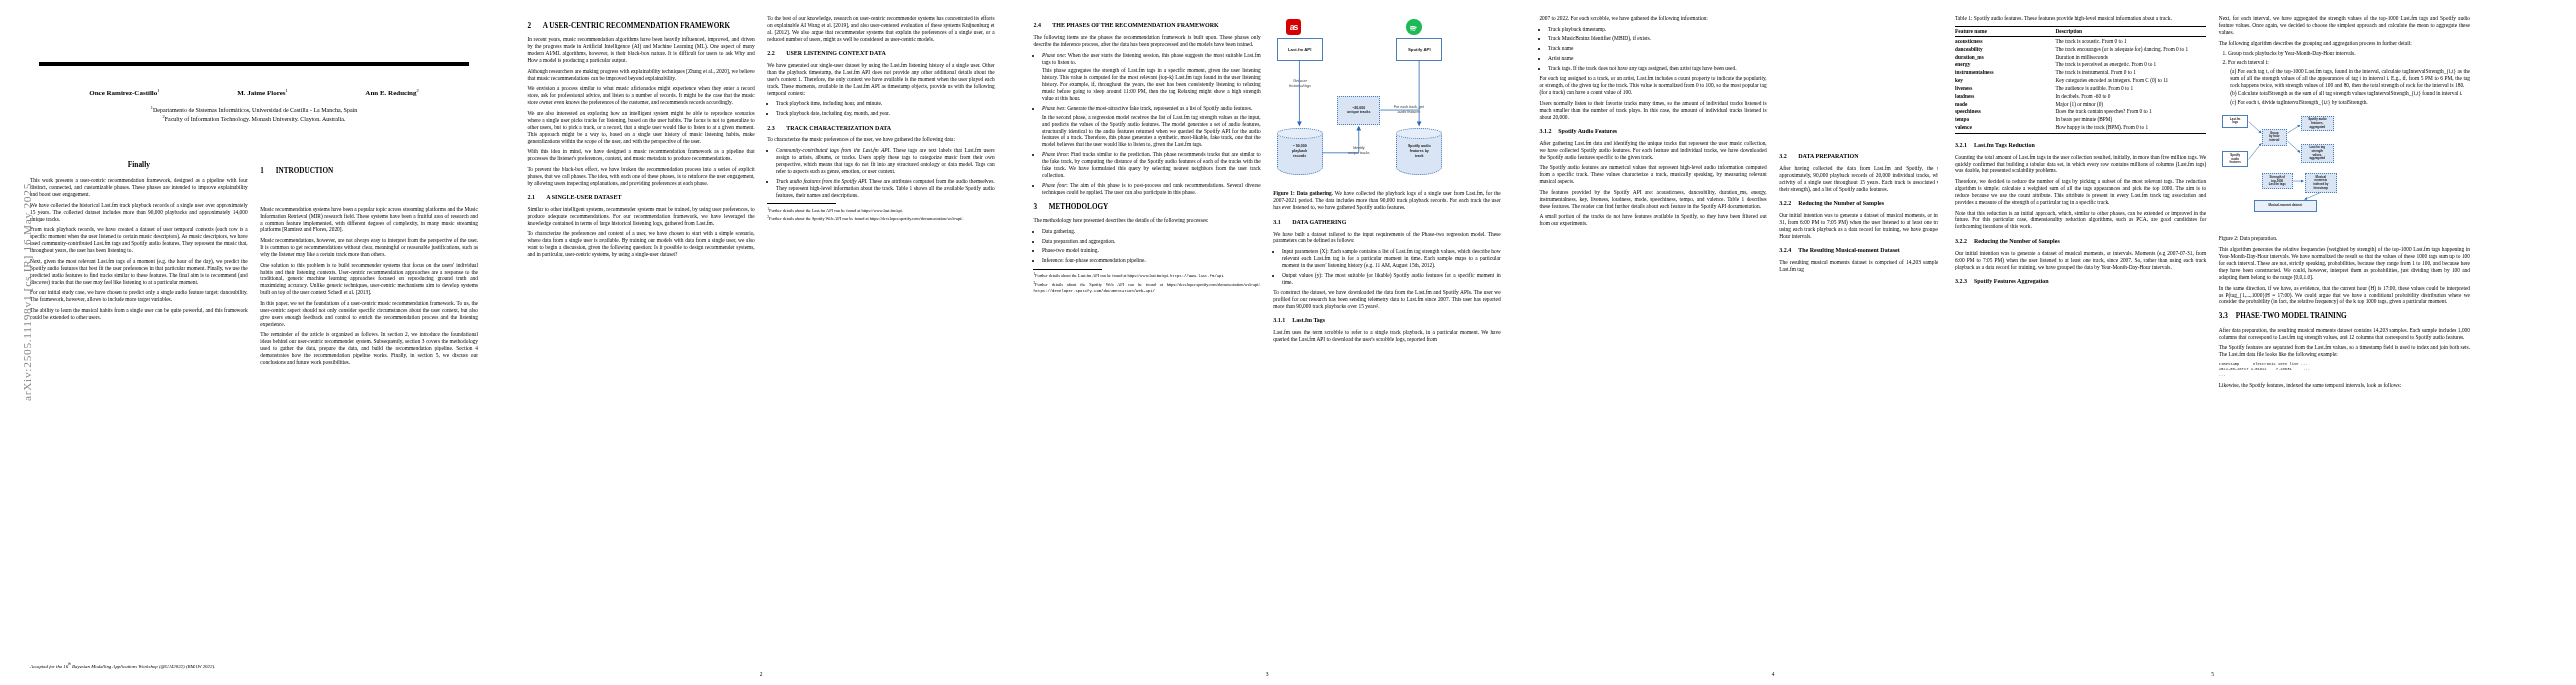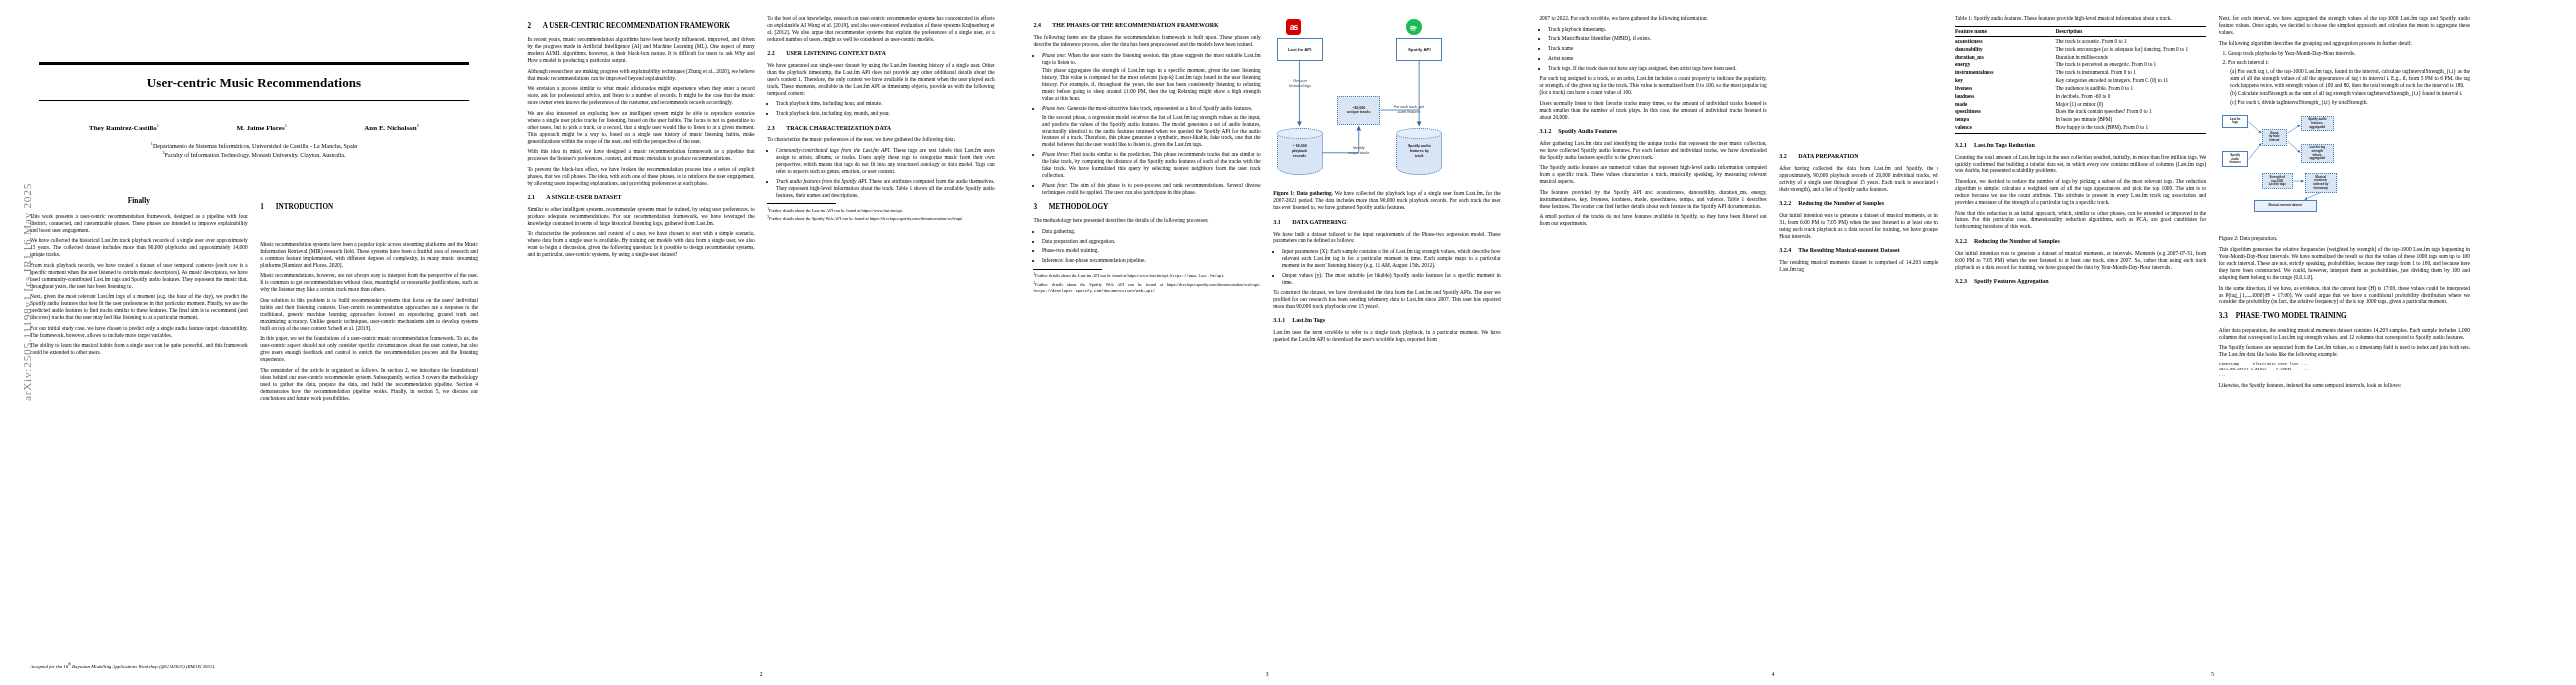--- a/index.html
+++ b/index.html
@@ -283,27 +283,26 @@
 </head>
 <body>
 
 <div id="root">
 
   <div class="page p1">
     <div class="arxiv-stamp">arXiv:2505.11198v1  [cs.IR]  16 May 2025</div>
 
     <div style="margin:62px 39px 0 39px;">
       <div class="rule-thick"></div>
-      <div class="paper-title">User-centric Music Recommendations</div>
       <div class="rule-thin"></div>
 
       <div class="authors">
-        <div><span>They Ramirez-Castillo</span><sup>1</sup></div>
+        <div><span>Once Ramirez-Castillo</span><sup>1</sup></div>
         <div><span>M. Jaime Flores</span><sup>1</sup></div>
-        <div><span>Ann E. Nicholson</span><sup>2</sup></div>
+        <div><span>Ann E. Reducing</span><sup>2</sup></div>
       </div>
 
       <div class="affils">
         <div><sup>1</sup><span>Departamento de Sistemas Informáticos, Universidad de Castilla - La Mancha, Spain</span></div>
         <div><sup>2</sup><span>Faculty of Information Technology. Monash University. Clayton. Australia.</span></div>
       </div>
     </div>
 
     <div class="cols" style="margin-top:37px; padding:0 30px;">
       <div class="col">

